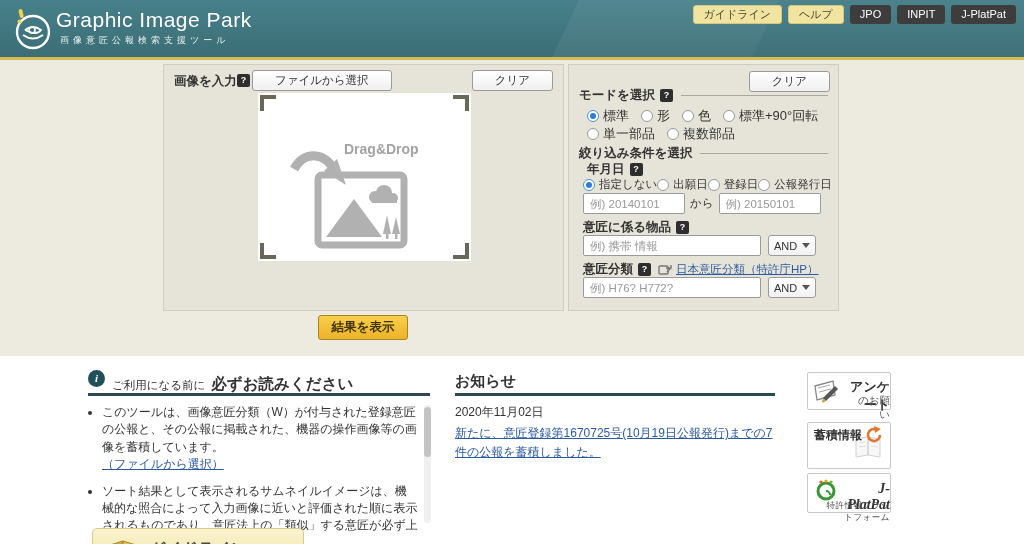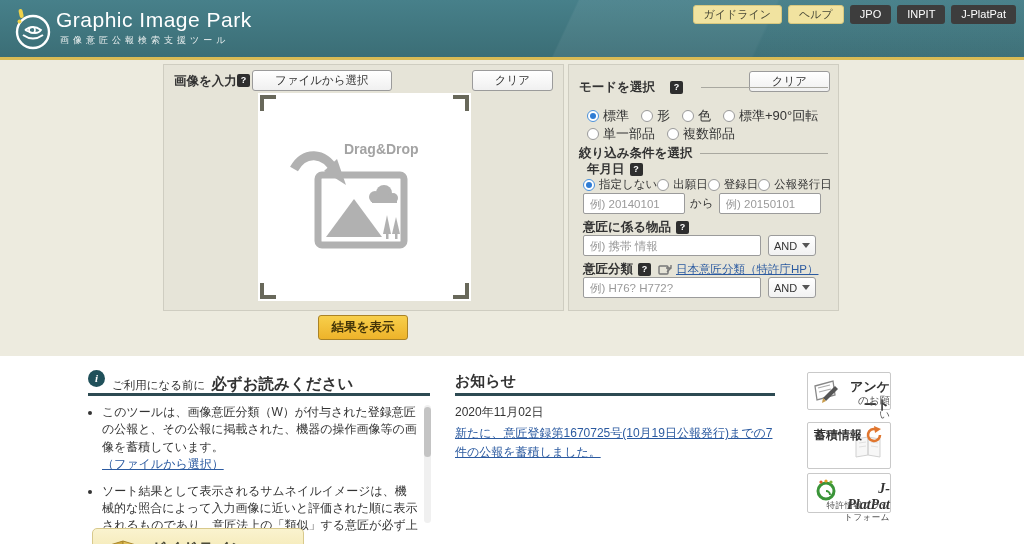--- a/index.html
+++ b/index.html
@@ -28,21 +28,21 @@
   .panel-right { left:568px; top:4px; width:271px; height:247px; }
   .bold-label { font-weight:bold; font-size:12.5px; color:#333; }
   .help { display:inline-block; width:13px; height:13px; background:#2e2e2e; color:#fff; border-radius:2px;
           font-size:9px; line-height:13px; text-align:center; font-weight:bold; vertical-align:1px; margin-left:5px; cursor:pointer; }
   .btn { display:inline-block; background:linear-gradient(#ffffff,#f0f0f0); border:1px solid #9b9b9b; border-radius:3px;
          font-size:11.5px; padding:2px 22px; color:#333; cursor:pointer; }
 
   .pl-title { position:absolute; left:10px; top:8px; }
   .pl-file-btn { position:absolute; left:88px; top:5px; }
   .pl-clear-btn { position:absolute; right:10px; top:5px; }
-  .dropzone { position:absolute; left:94px; top:28px; width:213px; height:208px; background:#fff; cursor:pointer; }
+  .dropzone { position:absolute; left:94px; top:28px; width:213px; height:168px; background:#fff; cursor:pointer; }
   .corner { position:absolute; width:16px; height:16px; }
   .corner.tl { left:2px; top:2px; border-left:4px solid #68685a; border-top:4px solid #68685a; }
   .corner.tr { right:2px; top:2px; border-right:4px solid #68685a; border-top:4px solid #68685a; }
   .corner.bl { left:2px; bottom:2px; border-left:4px solid #68685a; border-bottom:4px solid #68685a; }
   .corner.br { right:2px; bottom:2px; border-right:4px solid #68685a; border-bottom:4px solid #68685a; }
   .drop-inner { position:absolute; left:30px; top:48px; width:150px; height:115px; }
   .drop-text { position:absolute; left:56px; top:0; font-size:14px; font-weight:bold; color:#a3a3a3; }
 
   .submit-btn { position:absolute; left:318px; top:255px; width:90px; height:25px;
     background:linear-gradient(#f8cf4b,#edb32a); border:1px solid #aa8326; border-radius:3px;
@@ -153,21 +153,21 @@
           <span class="drop-text">Drag&amp;Drop</span>
         </div>
       </div>
     </div>
 
     <div class="submit-btn">結果を表示</div>
 
     <div class="panel panel-right">
       <span class="btn pr-clear-btn">クリア</span>
 
-      <div class="sec" style="top:14px;gap:10px;">
+      <div class="sec" style="top:22px;">
         <span class="bold-label">モードを選択</span>
         <span class="help">?</span>
         <span class="rule"></span>
       </div>
       <div class="row" style="top:42px; gap:12px;">
         <span class="radio-lab">
             <span class="radio checked"></span>
             <span>標準</span>
           </span>
         <span class="radio-lab">

